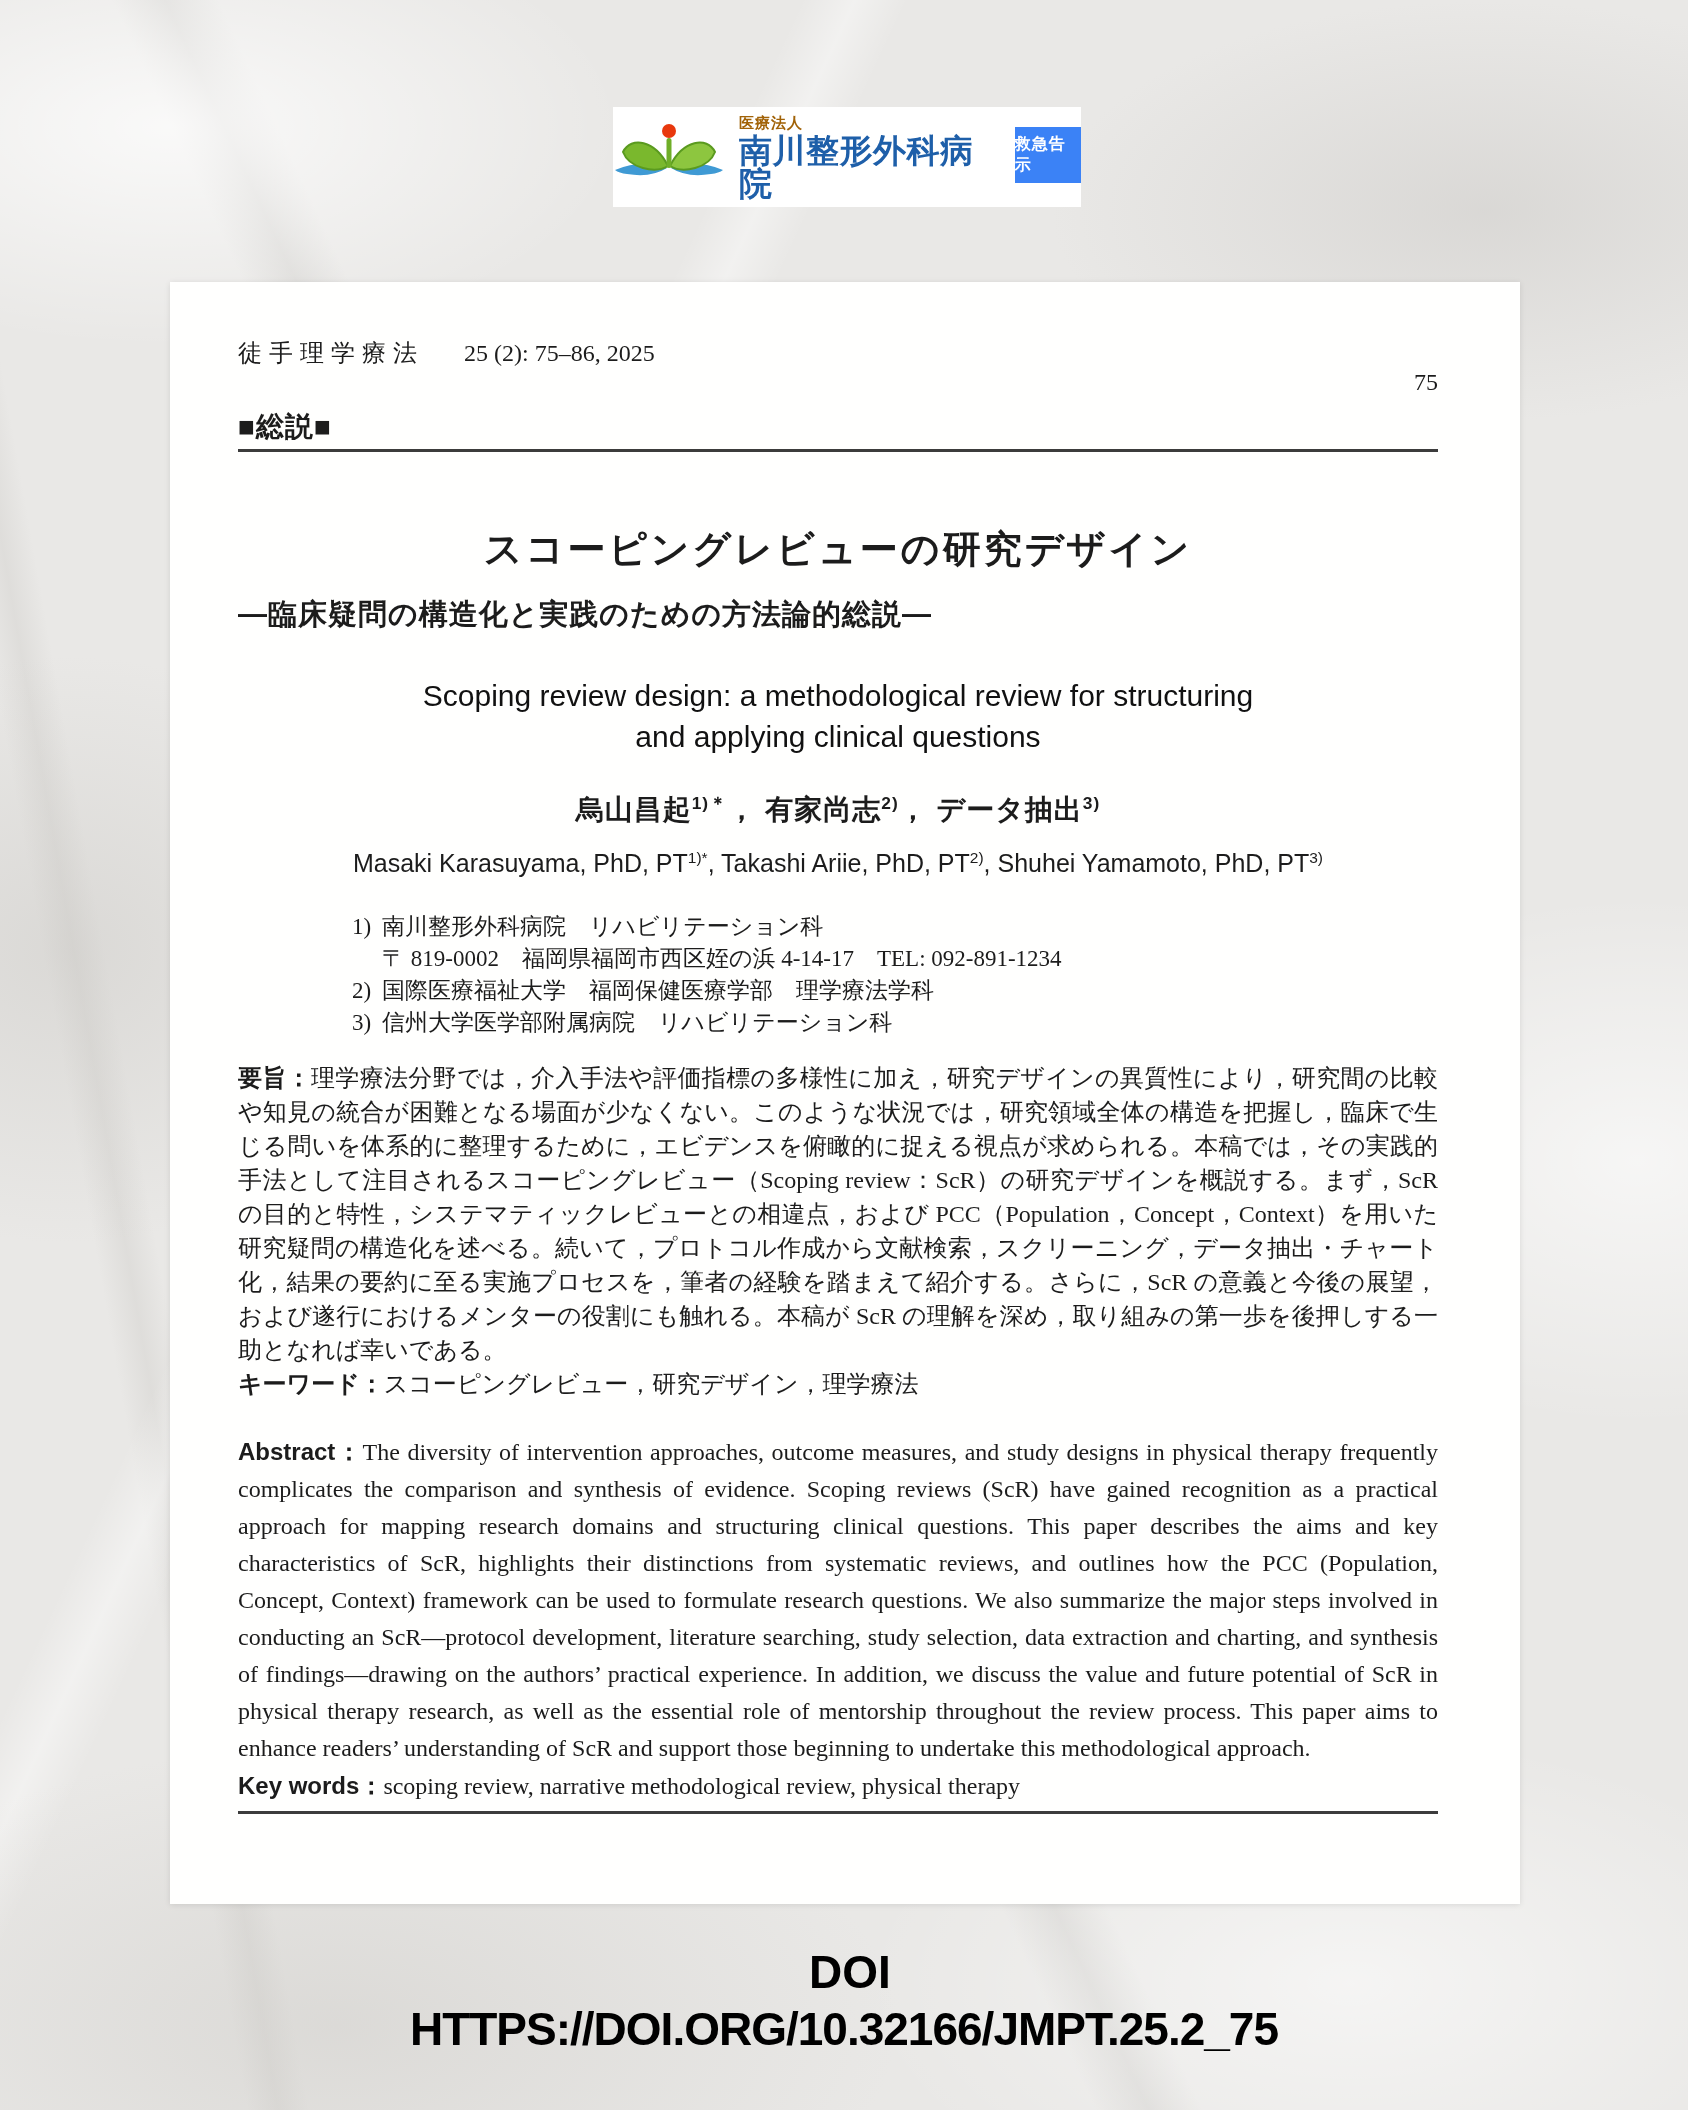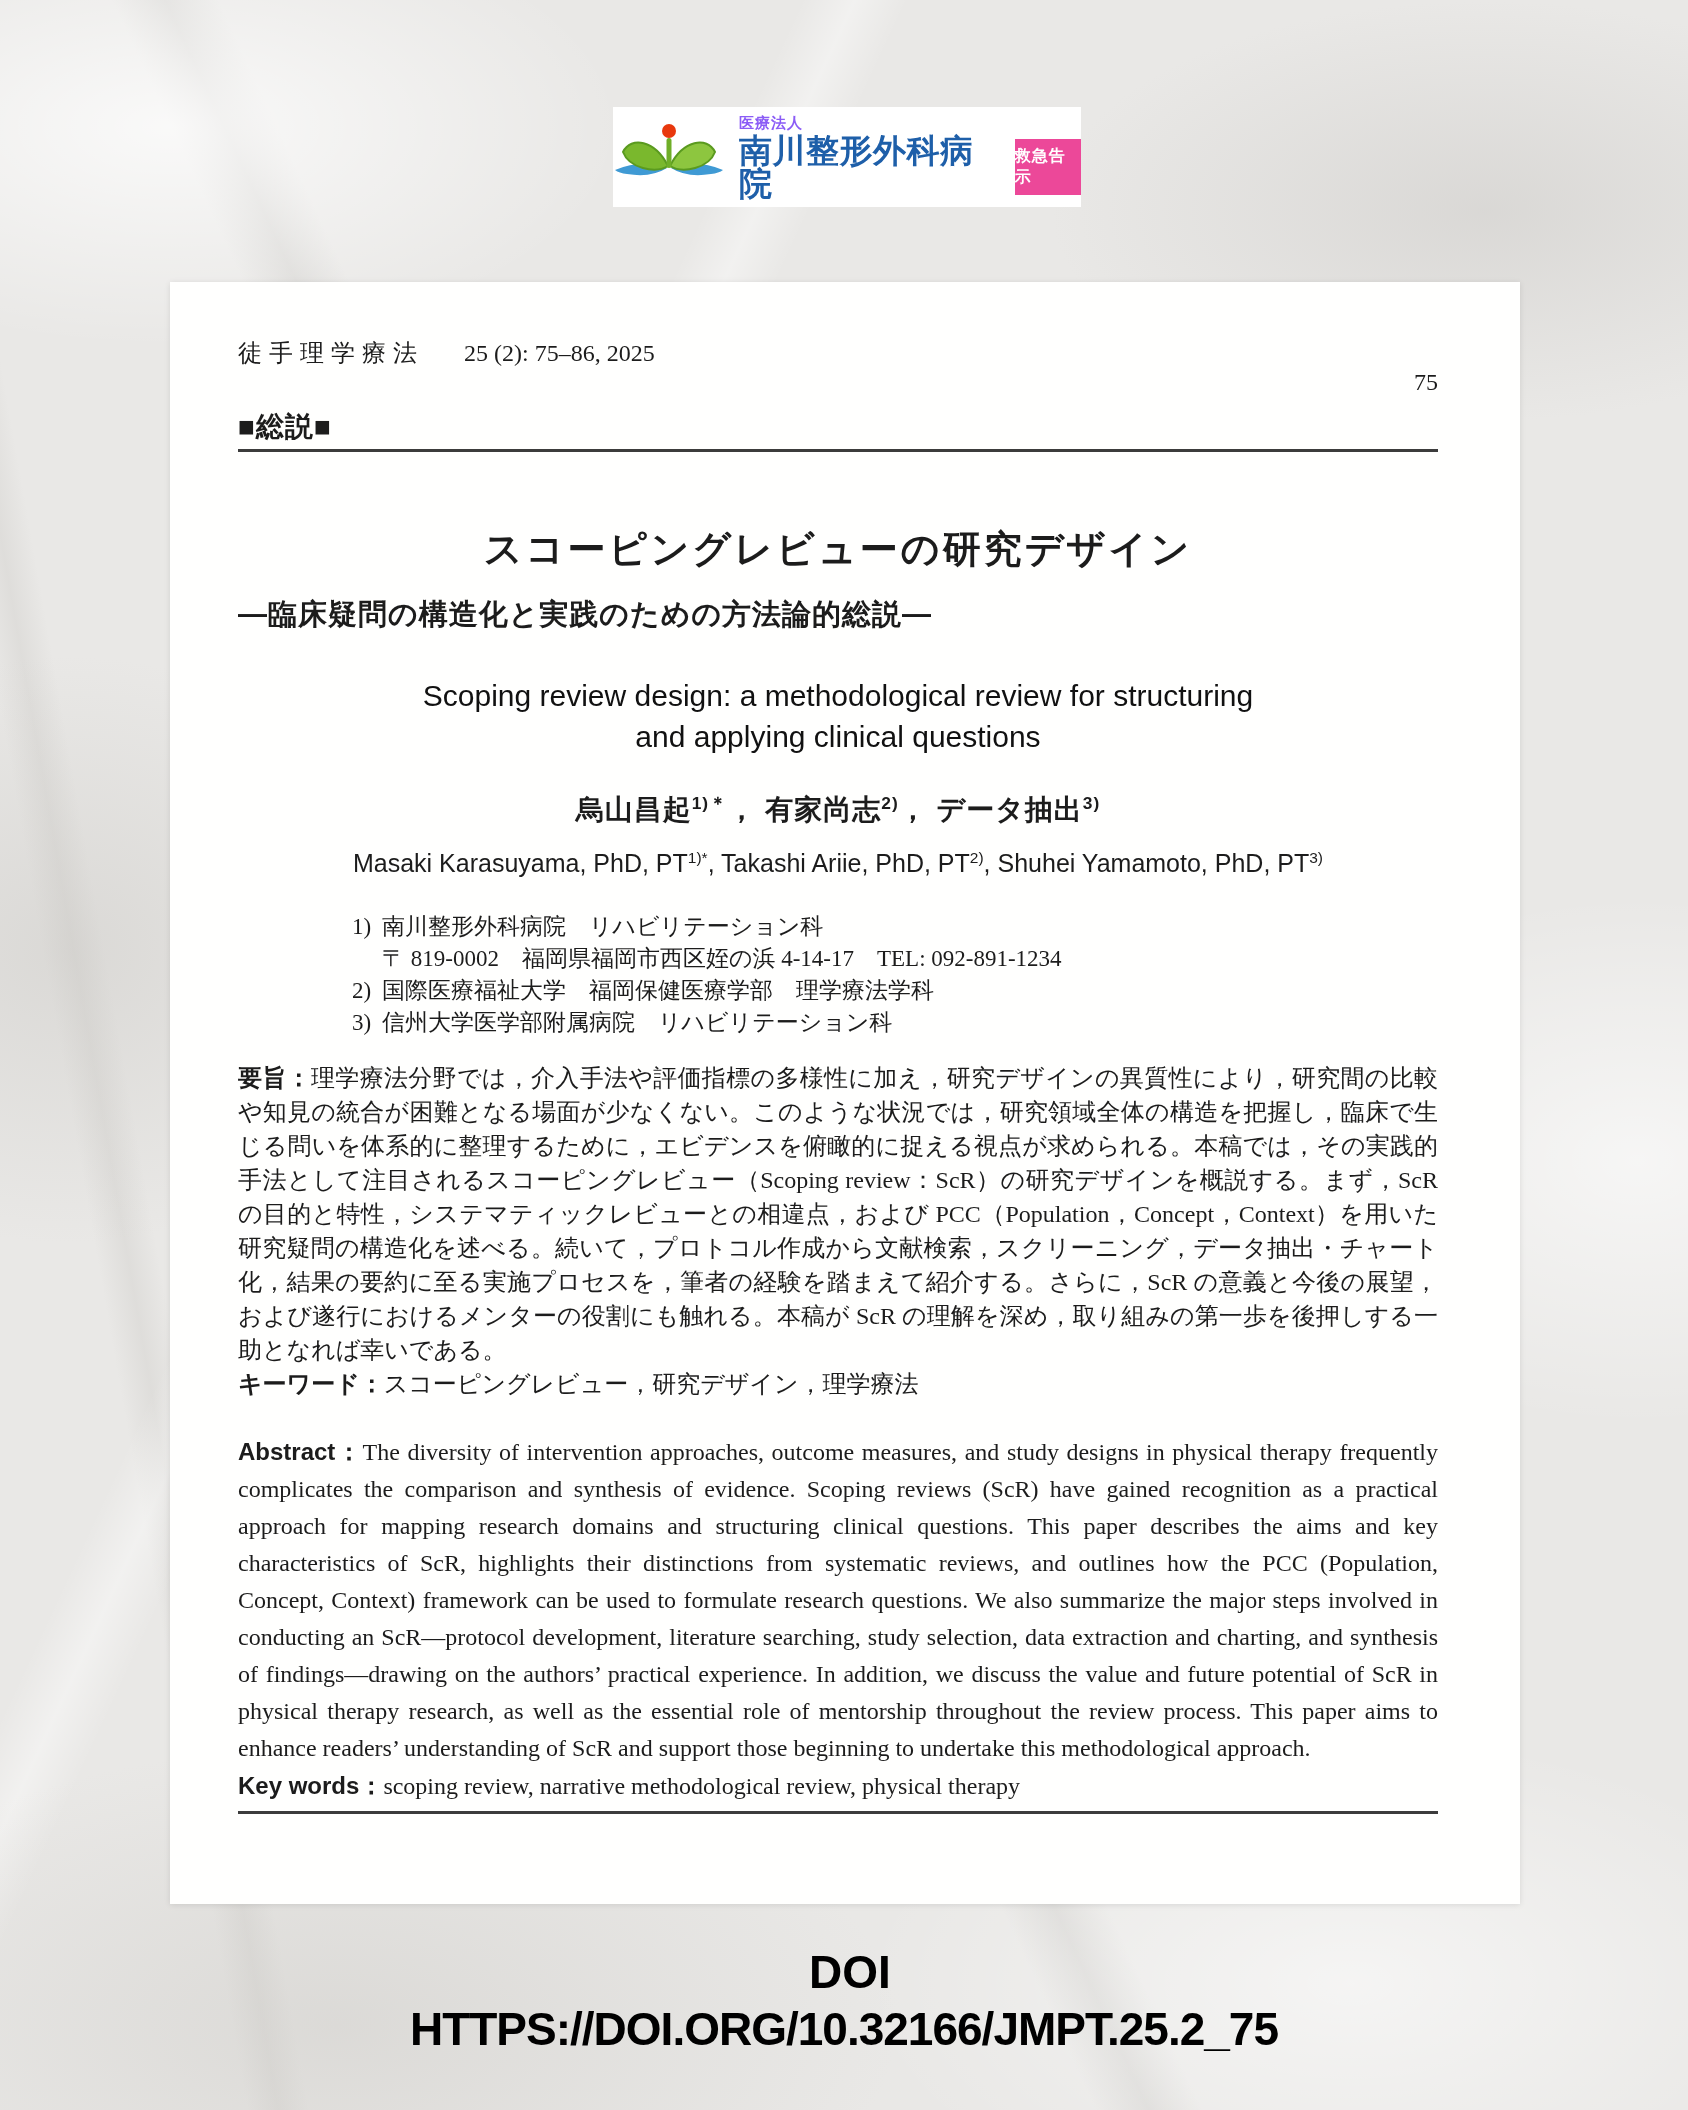--- a/index.html
+++ b/index.html
@@ -23,26 +23,26 @@
   }
 
   
   .logo-box {
     position: absolute; left: 613px; top: 107px; width: 468px; height: 100px;
     background: #ffffff;
     display: flex; align-items: center; justify-content: center; gap: 14px;
   }
   .logo-icon { width: 112px; height: 74px; flex: 0 0 auto; }
   .logo-text { display: flex; flex-direction: column; line-height: 1; }
-  .logo-org { font-family: "Liberation Sans", sans-serif; font-weight: 700; font-size: 15px; color: #8b5cf6; margin-bottom: 4px; letter-spacing: 1px; }
+  .logo-org { font-family: "Liberation Sans", sans-serif; font-weight: 700; font-size: 15px; color: #a16207; margin-bottom: 4px; letter-spacing: 1px; }
   .logo-name { font-family: "Liberation Sans", sans-serif; font-weight: 700; font-size: 33px; color: #1e5fa9; letter-spacing: 0.5px; }
   .logo-badge {
     font-family: "Liberation Sans", sans-serif; font-weight: 700; font-size: 16px;
-    color: #ffffff; background: #ec4899; padding: 7px 0; letter-spacing: 1px;
-    align-self: flex-end; margin-bottom: 12px;
+    color: #ffffff; background: #3b82f6; padding: 7px 0; letter-spacing: 1px;
+    align-self: flex-end; margin-bottom: 24px;
   }
 
   
   .paper {
     position: absolute; left: 170px; top: 282px; width: 1350px; height: 1622px;
     background: #fffffe;
     box-shadow: 0 1px 6px rgba(0,0,0,0.10);
     padding: 56px 82px 0 68px;
     overflow: hidden;
   }

